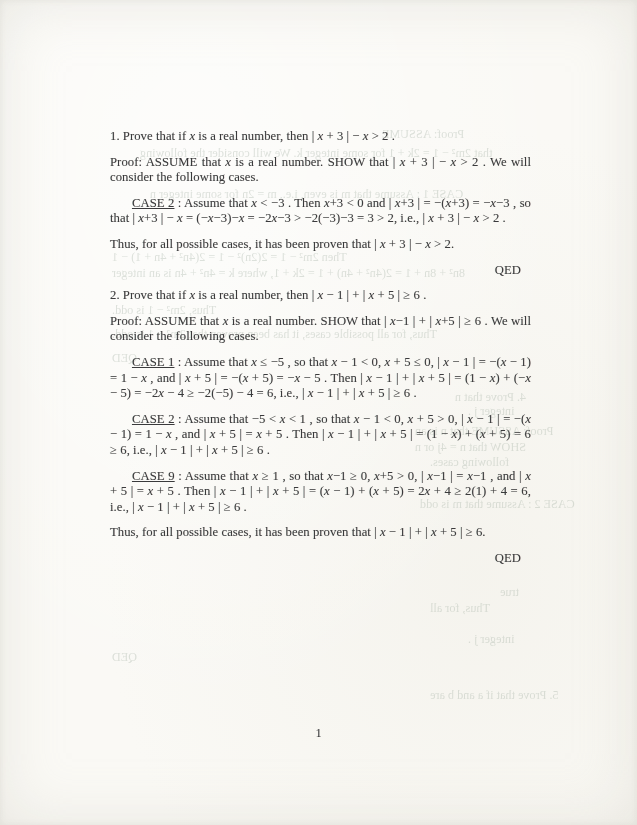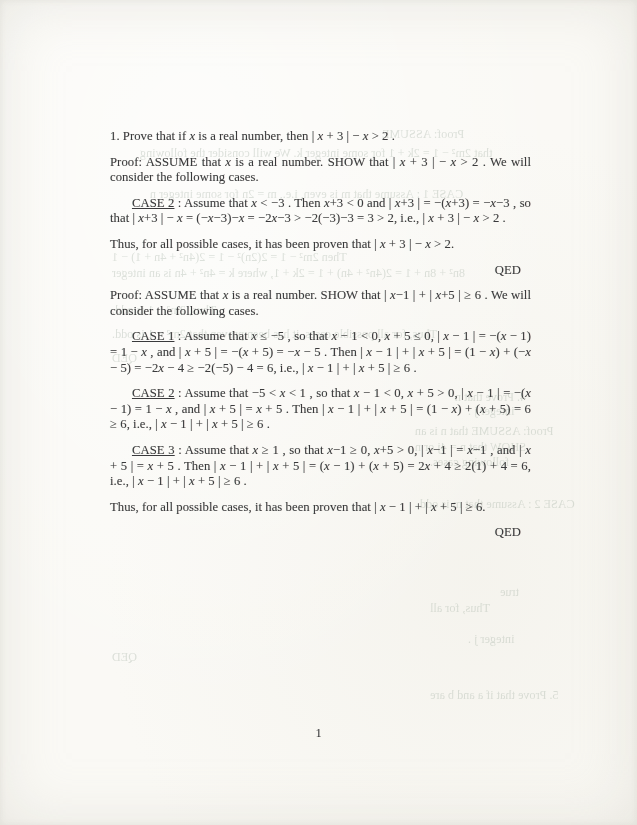--- a/index.html
+++ b/index.html
@@ -71,24 +71,25 @@
     </div>
 
   <div class="content">
 
     <p class="statement mf">1. Prove that if <i>x</i> is a real number, then | <i>x</i> + 3 | − <i>x</i> &gt; 2 .</p>
     <p class="mf">Proof: ASSUME that <i>x</i> is a real number. SHOW that | <i>x</i> + 3 | − <i>x</i> &gt; 2 . We will consider the following cases.</p>
     <p class="para-case"><span class="case-label">CASE 2</span><span class="mf"> : Assume that <i>x</i> &lt; −3 . Then <i>x</i>+3 &lt; 0 and | <i>x</i>+3 | = −(<i>x</i>+3) = −<i>x</i>−3 , so that | <i>x</i>+3 | − <i>x</i> = (−<i>x</i>−3)−<i>x</i> = −2<i>x</i>−3 &gt; −2(−3)−3 = 3 &gt; 2, i.e., | <i>x</i> + 3 | − <i>x</i> &gt; 2 .</span></p>
     <p class="mf">Thus, for all possible cases, it has been proven that | <i>x</i> + 3 | − <i>x</i> &gt; 2.</p>
     <p class="qed">QED</p>
 
+    <p class="statement mf">2. Prove that if <i>x</i> is a real number, then | <i>x</i> − 1 | + | <i>x</i> + 5 | ≥ 6 .</p>
     <p class="mf">Proof: ASSUME that <i>x</i> is a real number. SHOW that | <i>x</i>−1 | + | <i>x</i>+5 | ≥ 6 . We will consider the following cases.</p>
     <p class="para-case"><span class="case-label">CASE 1</span><span class="mf"> : Assume that <i>x</i> ≤ −5 , so that <i>x</i> − 1 &lt; 0, <i>x</i> + 5 ≤ 0, | <i>x</i> − 1 | = −(<i>x</i> − 1) = 1 − <i>x</i> , and | <i>x</i> + 5 | = −(<i>x</i> + 5) = −<i>x</i> − 5 . Then | <i>x</i> − 1 | + | <i>x</i> + 5 | = (1 − <i>x</i>) + (−<i>x</i> − 5) = −2<i>x</i> − 4 ≥ −2(−5) − 4 = 6, i.e., | <i>x</i> − 1 | + | <i>x</i> + 5 | ≥ 6 .</span></p>
     <p class="para-case"><span class="case-label">CASE 2</span><span class="mf"> : Assume that −5 &lt; <i>x</i> &lt; 1 , so that <i>x</i> − 1 &lt; 0, <i>x</i> + 5 &gt; 0, | <i>x</i> − 1 | = −(<i>x</i> − 1) = 1 − <i>x</i> , and | <i>x</i> + 5 | = <i>x</i> + 5 . Then | <i>x</i> − 1 | + | <i>x</i> + 5 | = (1 − <i>x</i>) + (<i>x</i> + 5) = 6 ≥ 6, i.e., | <i>x</i> − 1 | + | <i>x</i> + 5 | ≥ 6 .</span></p>
-    <p class="para-case"><span class="case-label">CASE 3</span><span class="mf"> : Assume that <i>x</i> ≥ 1 , so that <i>x</i>−1 ≥ 0, <i>x</i>+5 &gt; 0, | <i>x</i>−1 | = <i>x</i>−1 , and | <i>x</i> + 5 | = <i>x</i> + 5 . Then | <i>x</i> − 1 | + | <i>x</i> + 5 | = (<i>x</i> − 1) + (<i>x</i> + 5) = 2<i>x</i> + 4 ≥ 2(1) + 4 = 6, i.e., | <i>x</i> − 1 | + | <i>x</i> + 5 | ≥ 6 .</span></p>
+    <p class="para-case"><span class="case-label">CASE 9</span><span class="mf"> : Assume that <i>x</i> ≥ 1 , so that <i>x</i>−1 ≥ 0, <i>x</i>+5 &gt; 0, | <i>x</i>−1 | = <i>x</i>−1 , and | <i>x</i> + 5 | = <i>x</i> + 5 . Then | <i>x</i> − 1 | + | <i>x</i> + 5 | = (<i>x</i> − 1) + (<i>x</i> + 5) = 2<i>x</i> + 4 ≥ 2(1) + 4 = 6, i.e., | <i>x</i> − 1 | + | <i>x</i> + 5 | ≥ 6 .</span></p>
     <p class="mf">Thus, for all possible cases, it has been proven that | <i>x</i> − 1 | + | <i>x</i> + 5 | ≥ 6.</p>
     <p class="qed">QED</p>
 
 
   </div>
 
   <div class="page-number">1</div>
 
 </div>
 

